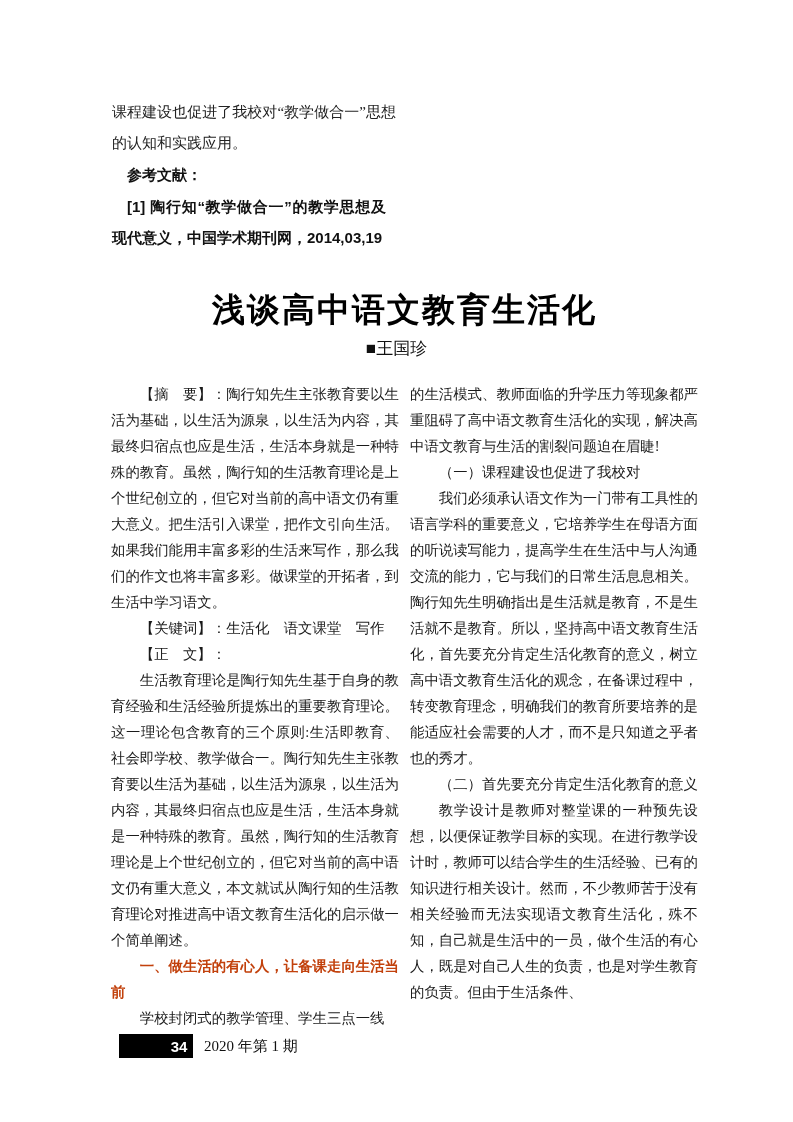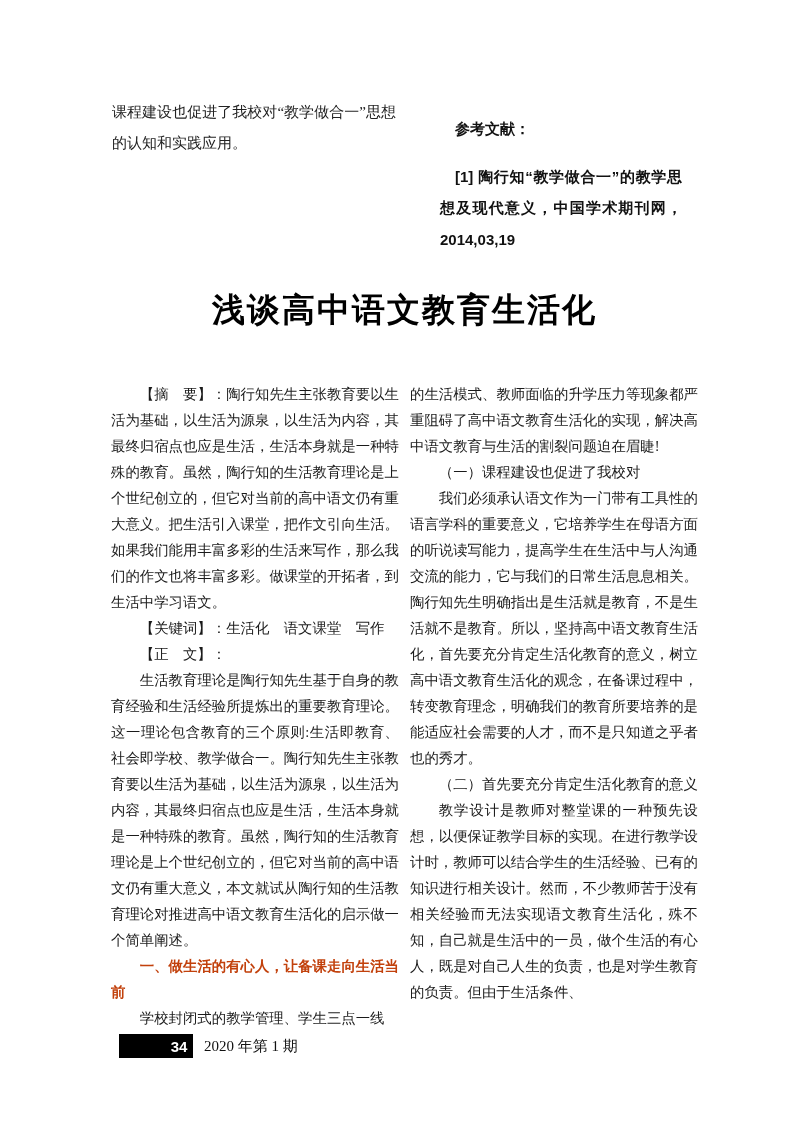--- a/index.html
+++ b/index.html
@@ -14,39 +14,40 @@
   }
 
   
   .top-section {
     position: absolute;
     top: 97px;
     left: 112px;
     width: 586px;
     display: flex;
     justify-content: space-between;
+    flex-direction: column;
   }
   .top-note {
     width: 284px;
     margin: 0;
     font-family: "Liberation Serif", "DejaVu Serif", serif;
     font-size: 15px;
     line-height: 31px;
     text-align: justify;
     color: #222;
   }
   .refs {
     width: 274px;
     font-family: "Liberation Sans", "DejaVu Sans", sans-serif;
     font-weight: bold;
     font-size: 15px;
     line-height: 31.5px;
     color: #111;
   }
-  .refs p { margin: 16px; }
+  .refs p { margin: 0; }
   .refs-heading { text-indent: 1em; }
   .refs-item { text-indent: 1em; text-align: justify; }
 
   
   .title {
     position: absolute;
     top: 280px;
     left: 0;
     width: 100%;
     margin: 8px;
@@ -126,20 +127,21 @@
   <div class="top-section">
     <p class="top-note">课程建设也促进了我校对“教学做合一”思想的认知和实践应用。</p>
     <div class="refs">
       <p class="refs-heading">参考文献：</p>
       <p class="refs-item">[1] 陶行知“教学做合一”的教学思想及现代意义，中国学术期刊网，2014,03,19</p>
     </div>
   </div>
 
   <h1 class="title">浅谈高中语文教育生活化</h1>
 
+  <div class="author">■王国珍</div>
 
   <div class="columns">
     <div class="col">
       <p class="para">【摘　要】：陶行知先生主张教育要以生活为基础，以生活为源泉，以生活为内容，其最终归宿点也应是生活，生活本身就是一种特殊的教育。虽然，陶行知的生活教育理论是上个世纪创立的，但它对当前的高中语文仍有重大意义。把生活引入课堂，把作文引向生活。如果我们能用丰富多彩的生活来写作，那么我们的作文也将丰富多彩。做课堂的开拓者，到生活中学习语文。</p>
       <p class="para">【关键词】：生活化　语文课堂　写作</p>
       <p class="para">【正　文】：</p>
       <p class="para">生活教育理论是陶行知先生基于自身的教育经验和生活经验所提炼出的重要教育理论。这一理论包含教育的三个原则:生活即教育、社会即学校、教学做合一。陶行知先生主张教育要以生活为基础，以生活为源泉，以生活为内容，其最终归宿点也应是生活，生活本身就是一种特殊的教育。虽然，陶行知的生活教育理论是上个世纪创立的，但它对当前的高中语文仍有重大意义，本文就试从陶行知的生活教育理论对推进高中语文教育生活化的启示做一个简单阐述。</p>
       <p class="para heading">一、做生活的有心人，让备课走向生活当前</p>
       <p class="para">学校封闭式的教学管理、学生三点一线</p>
     </div>

